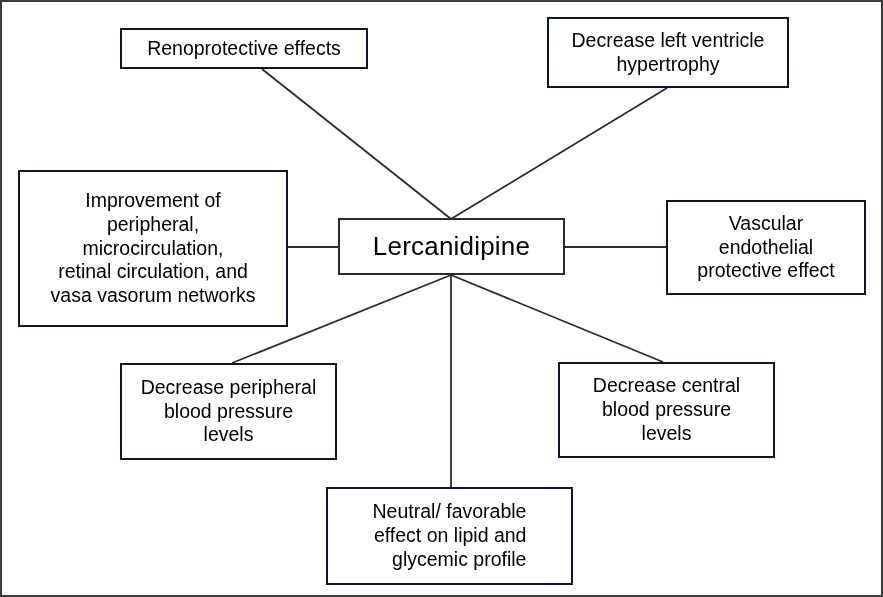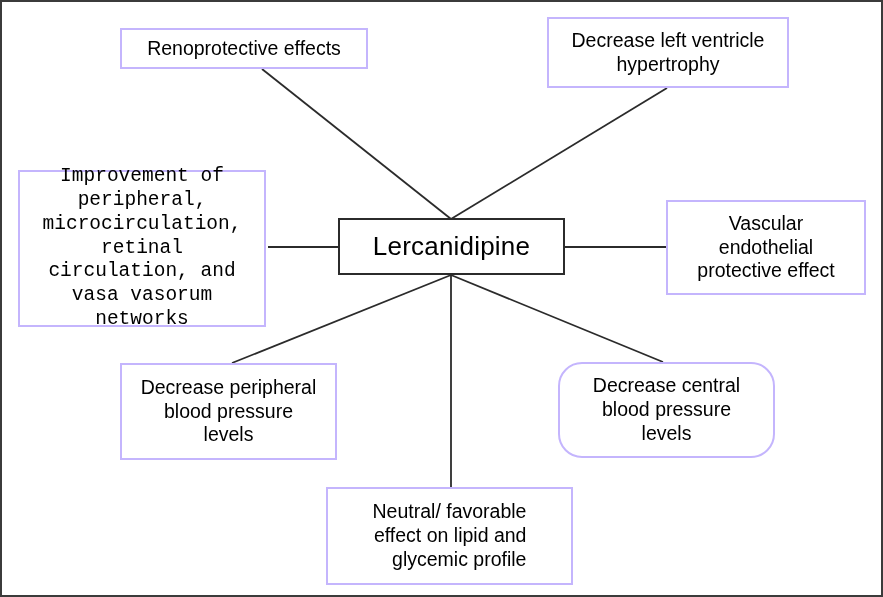--- a/index.html
+++ b/index.html
@@ -32,21 +32,21 @@
     position: absolute;
     left: 0;
     top: 0;
     width: 883px;
     height: 597px;
   }
   .node {
     position: absolute;
     box-sizing: border-box;
     background: #ffffff;
-    border: 2px solid #c4b5fd;
+    border: 2px solid #0f172a;
     display: flex;
     align-items: center;
     justify-content: center;
     text-align: center;
     color: #000000;
     line-height: 1.22;
     white-space: pre-line;
     padding: 2px 6px;
   }
   .node.central {
@@ -72,32 +72,32 @@
       <line x1="451" y1="275" x2="232" y2="363" stroke="#2b2b2b" stroke-width="1.8"></line>
       <line x1="451" y1="275" x2="663" y2="362" stroke="#2b2b2b" stroke-width="1.8"></line>
       <line x1="451" y1="275" x2="451" y2="487" stroke="#2b2b2b" stroke-width="1.8"></line>
     </svg>
 
   <div id="node-layer">
       <div class="node central" style="left: 338px; top: 218px; width: 227px; height: 57px;"><span>Lercanidipine</span></div>
       <div class="node leaf" style="left: 120px; top: 28px; width: 248px; height: 41px;"><span>Renoprotective effects</span></div>
       <div class="node leaf" style="left: 547px; top: 17px; width: 242px; height: 71px;"><span>Decrease left ventricle
 hypertrophy</span></div>
-      <div class="node leaf" style="left: 18px; top: 170px; width: 248px; height: 157px; font-family: Liberation Mono, monospace;"><span>Improvement of
+      <div class="node leaf" style="left: 18px; top: 170px; width: 270px; height: 157px;"><span>Improvement of
 peripheral,
 microcirculation,
 retinal circulation, and
 vasa vasorum networks</span></div>
       <div class="node leaf" style="left: 666px; top: 200px; width: 200px; height: 95px;"><span>Vascular
 endothelial
 protective effect</span></div>
       <div class="node leaf" style="left: 120px; top: 363px; width: 217px; height: 97px;"><span>Decrease peripheral
 blood pressure
 levels</span></div>
-      <div class="node leaf" style="left: 558px; top: 362px; width: 217px; height: 96px; border-radius: 24px;"><span>Decrease central
+      <div class="node leaf" style="left: 558px; top: 362px; width: 217px; height: 96px;"><span>Decrease central
 blood pressure
 levels</span></div>
       <div class="node leaf" style="left: 326px; top: 487px; width: 247px; height: 98px; text-align: right;"><span>Neutral/ favorable
 effect on lipid and
 glycemic profile</span></div>
     </div>
 
   <div id="outer-frame"></div>
 
 </div>

